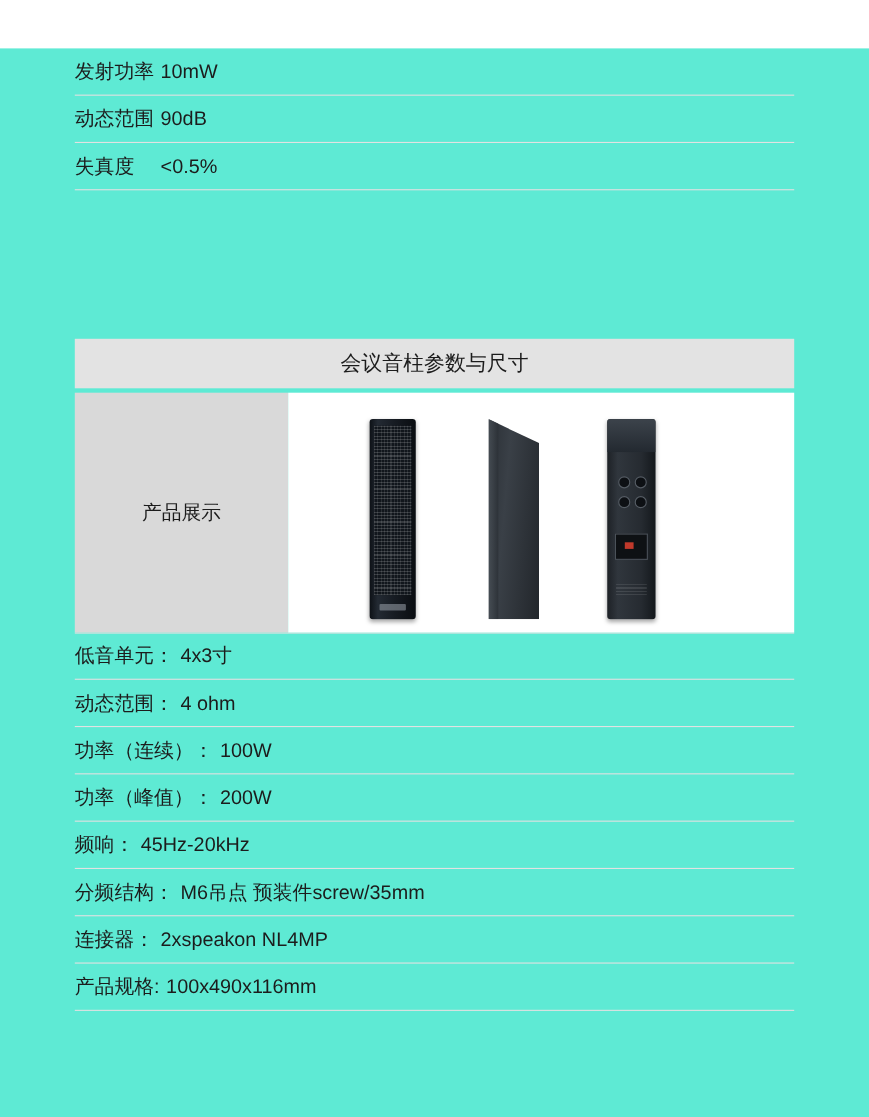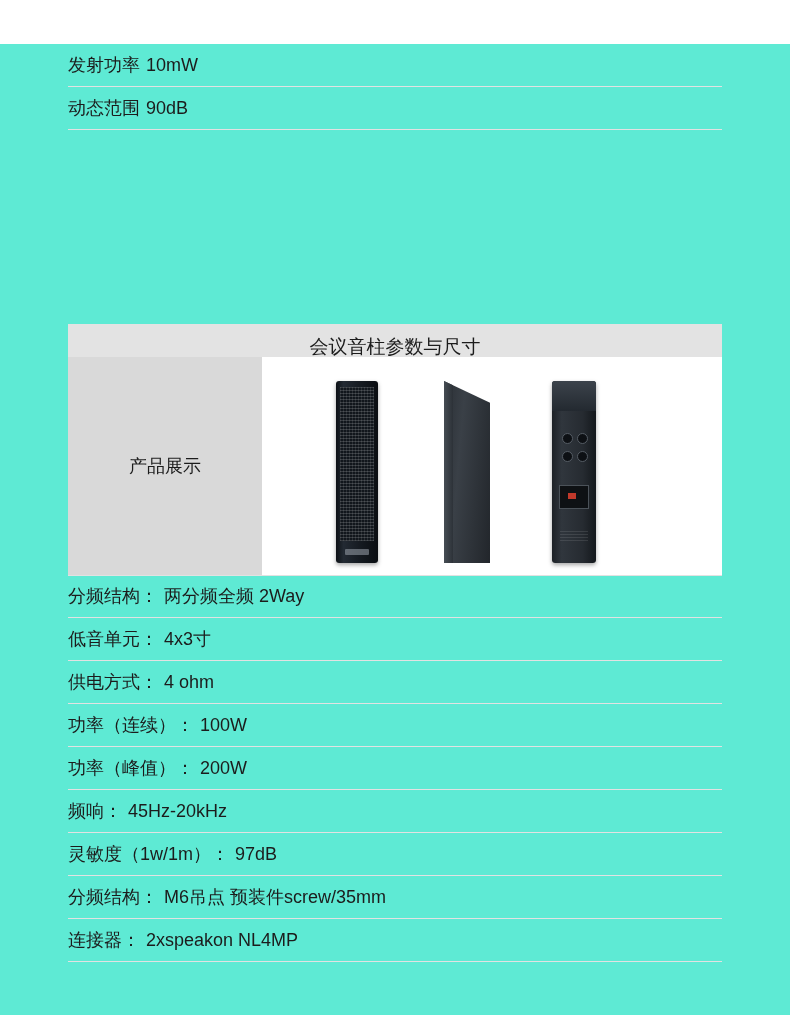--- a/index.html
+++ b/index.html
@@ -40,21 +40,21 @@
     display: inline;
   }
   .spec-row .value {
     display: inline;
     margin-left: 6px;
   }
   
   .section-band {
     position: absolute;
     left: 68px;
-    top: 280px;
+    top: 264px;
     width: 654px;
     height: 45px;
     background: #e3e3e3;
     text-align: center;
     line-height: 45px;
     font-size: 19px;
     color: #1c1c1c;
   }
   
   .showcase {
@@ -188,20 +188,23 @@
 <body>
 
 <div class="page">
 
   <div class="spec-list">
     <div class="spec-row">
       <span class="label">发射功率</span><span class="value">10mW</span>
     </div>
     <div class="spec-row">
       <span class="label">动态范围</span><span class="value">90dB</span>
+    </div>
+    <div class="spec-row">
+      <span class="label">失真度</span><span class="value">　&lt;0.5%</span>
     </div>
   </div>
 
   <div class="section-band">会议音柱参数与尺寸</div>
 
   <div class="showcase">
     <div class="showcase-label">产品展示</div>
     <div class="showcase-images">
       <div class="spk spk-front">
         <div class="grille"></div>
@@ -218,41 +221,38 @@
         <div class="conn c4"></div>
         <div class="plate"></div>
         <div class="led"></div>
         <div class="slot"></div>
       </div>
     </div>
   </div>
 
   <div class="spec-list-2">
     <div class="spec-row">
-      <span class="label">分频结构：</span><span class="value">两分频全频 2Way</span>
-    </div>
-    <div class="spec-row">
       <span class="label">低音单元：</span><span class="value">4x3寸</span>
     </div>
     <div class="spec-row">
-      <span class="label">供电方式：</span><span class="value">4 ohm</span>
+      <span class="label">动态范围：</span><span class="value">4 ohm</span>
     </div>
     <div class="spec-row">
       <span class="label">功率（连续）：</span><span class="value">100W</span>
     </div>
     <div class="spec-row">
       <span class="label">功率（峰值）：</span><span class="value">200W</span>
     </div>
     <div class="spec-row">
       <span class="label">频响：</span><span class="value">45Hz-20kHz</span>
     </div>
     <div class="spec-row">
-      <span class="label">灵敏度（1w/1m）：</span><span class="value">97dB</span>
-    </div>
-    <div class="spec-row">
       <span class="label">分频结构：</span><span class="value">M6吊点 预装件screw/35mm</span>
     </div>
     <div class="spec-row">
       <span class="label">连接器：</span><span class="value">2xspeakon NL4MP</span>
     </div>
+    <div class="spec-row">
+      <span class="label">产品规格:</span><span class="value">100x490x116mm</span>
+    </div>
   </div>
 
 </div>
 
 </body></html>

